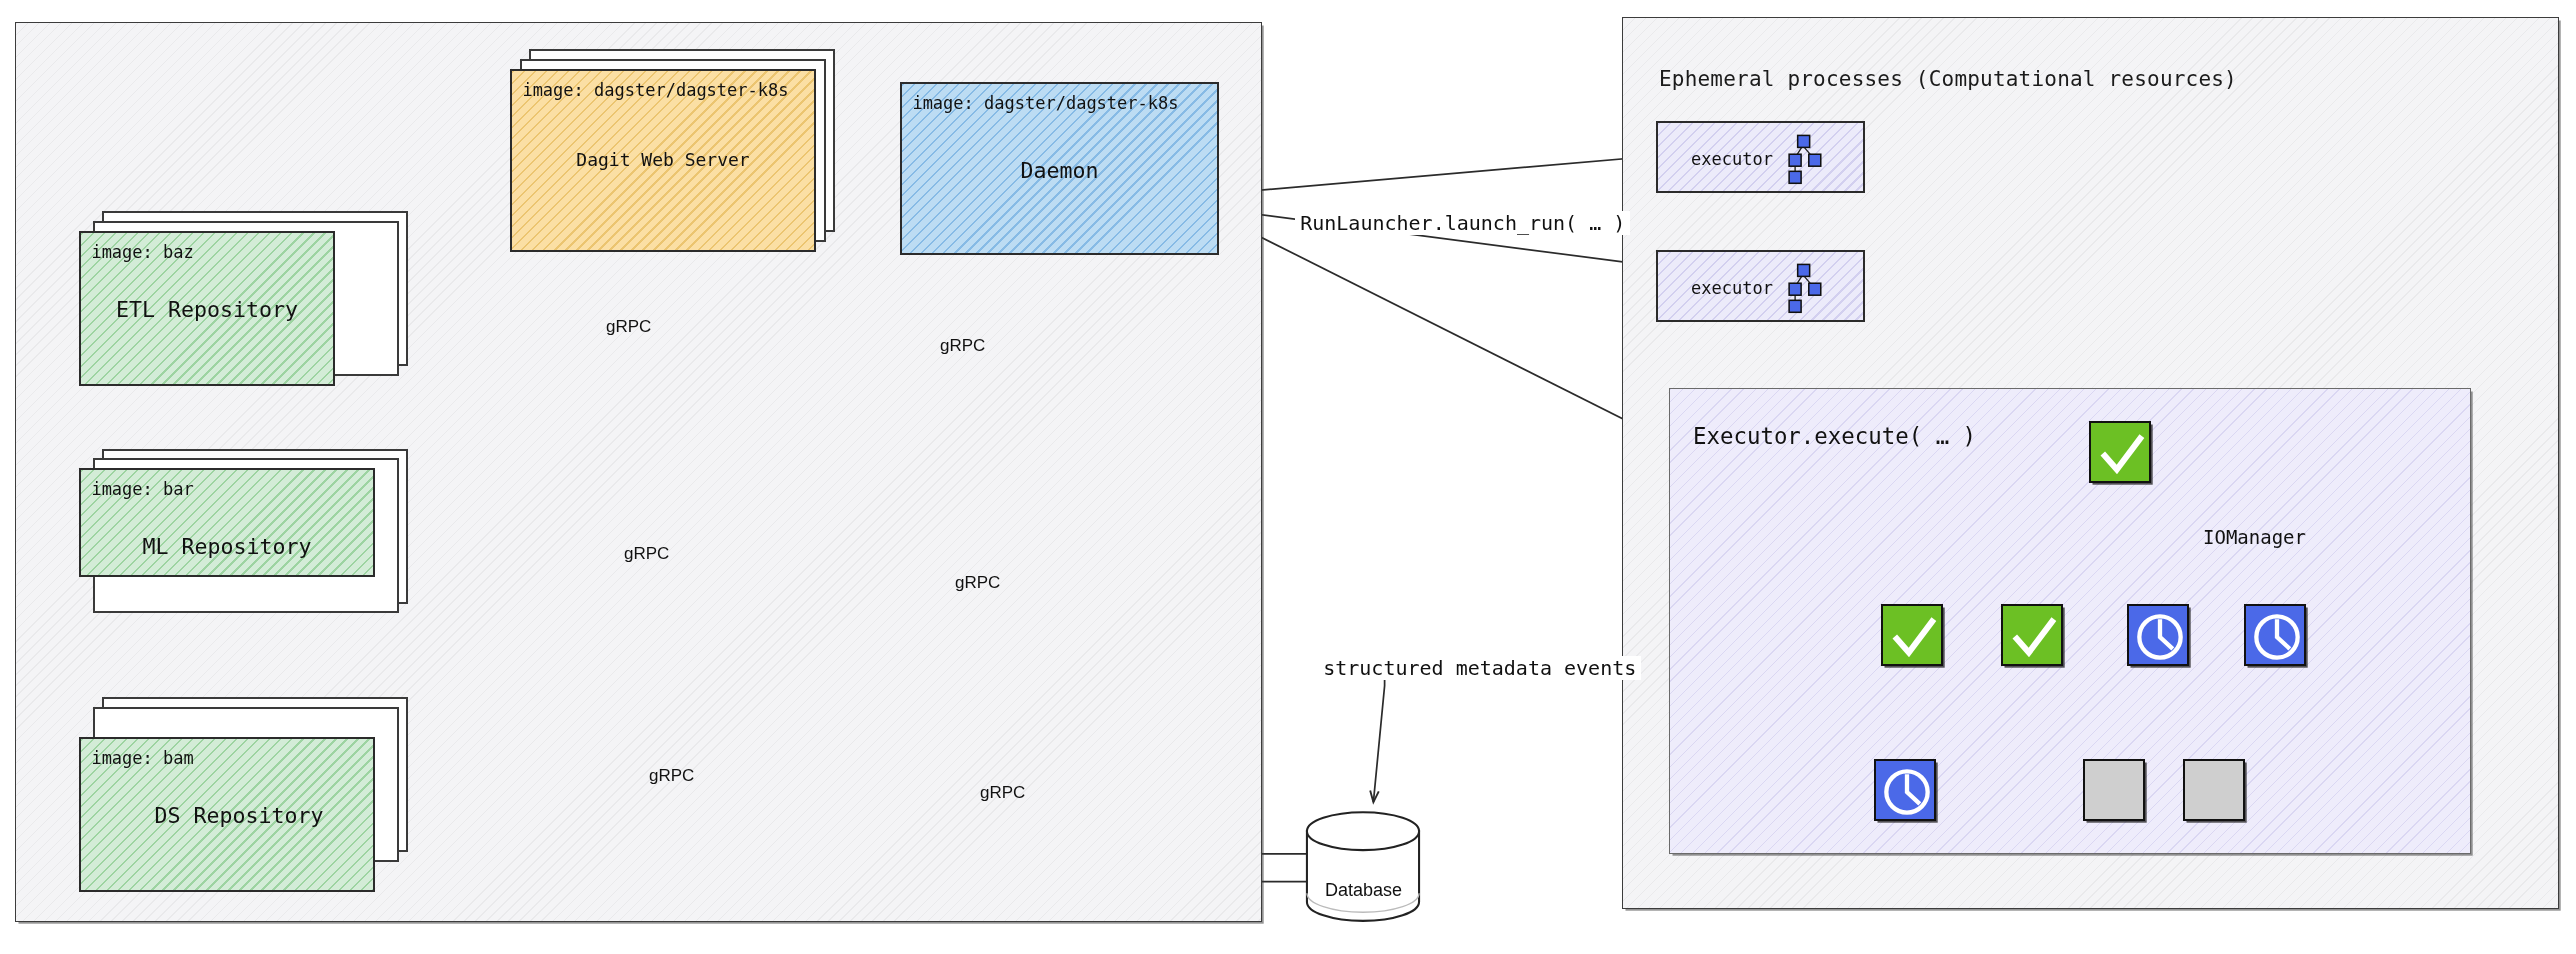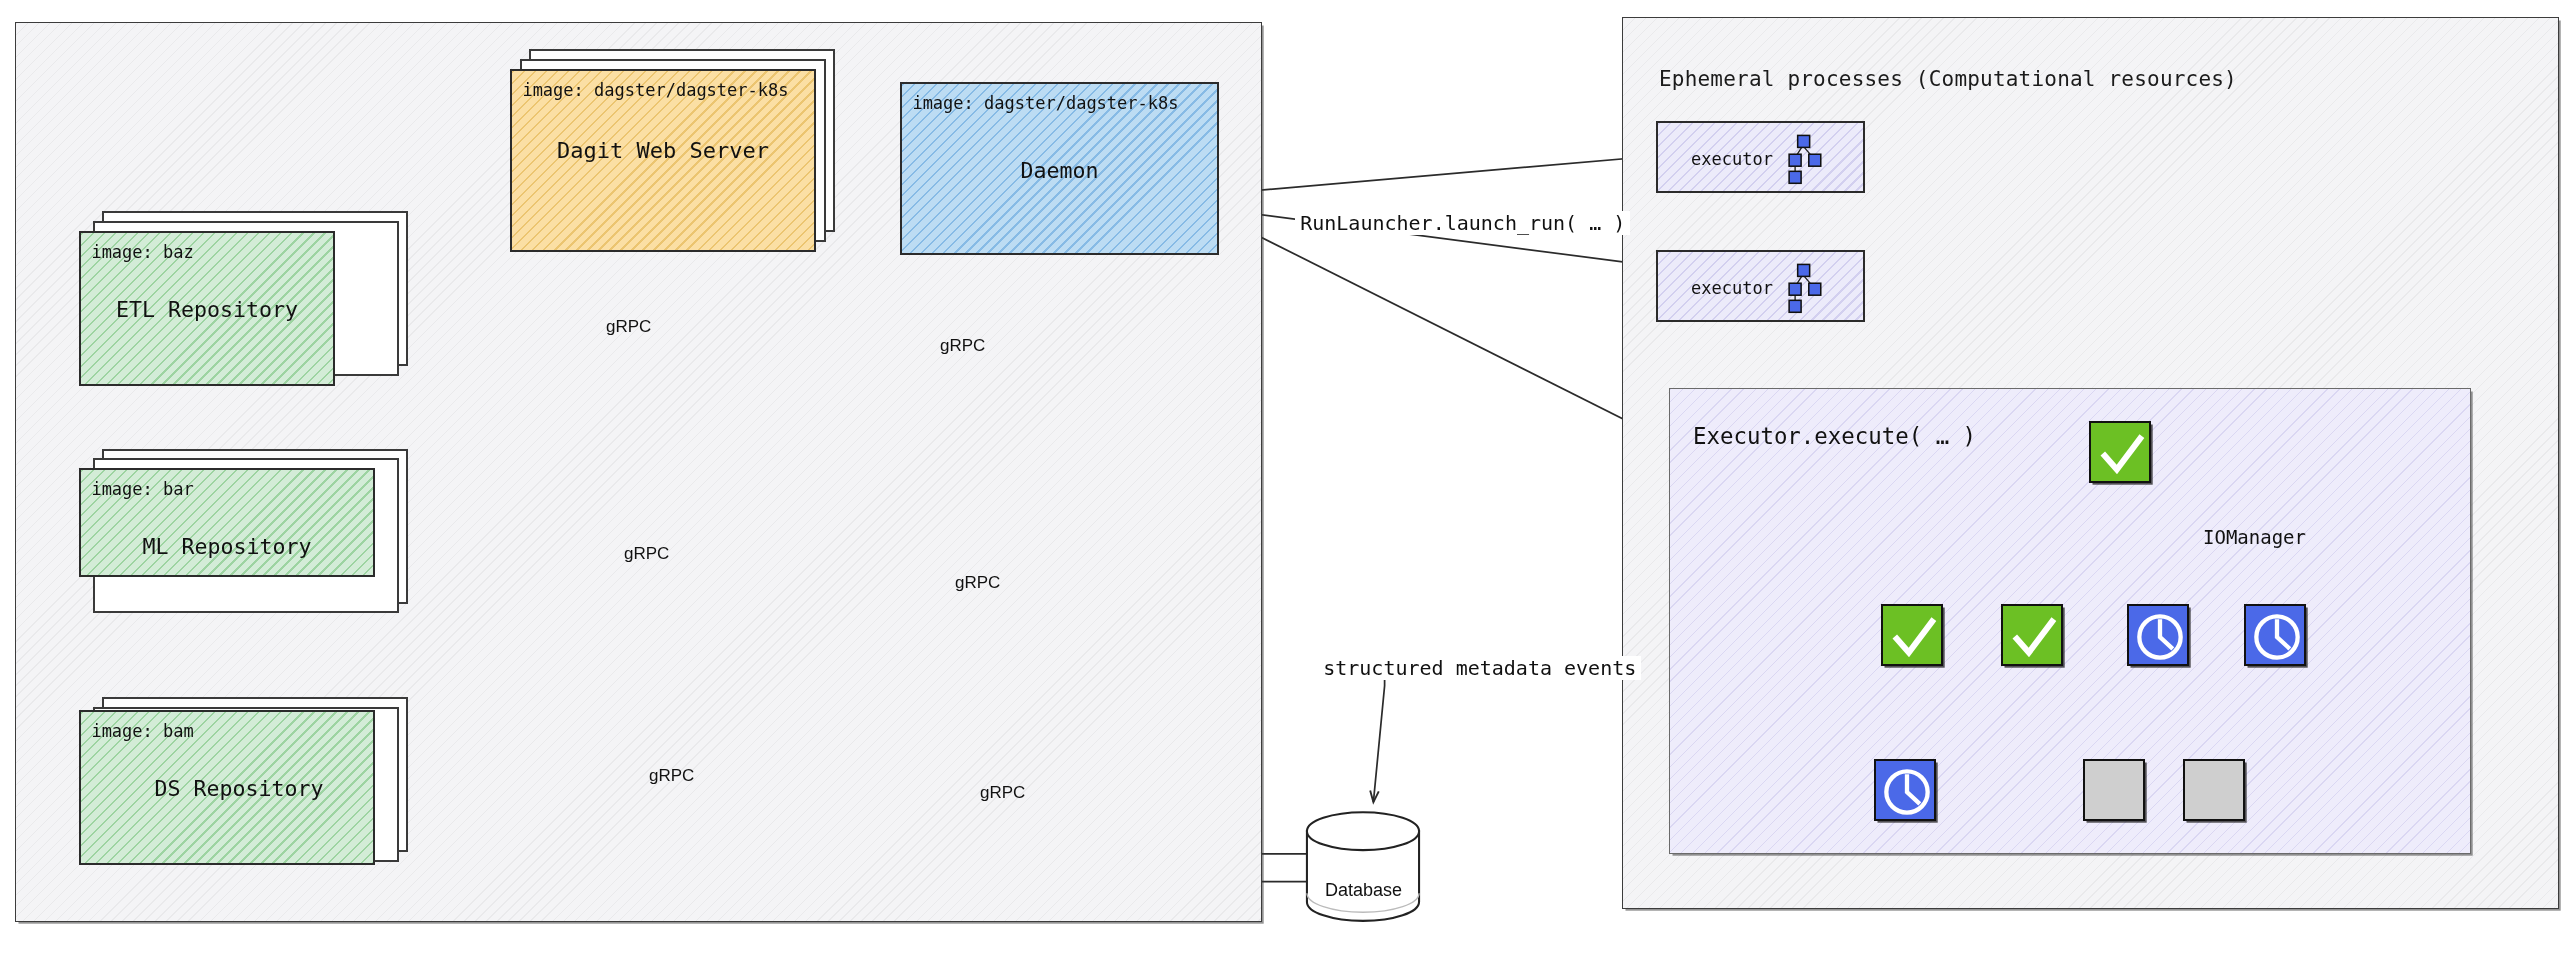--- a/index.html
+++ b/index.html
@@ -143,21 +143,21 @@
   </svg>
 
   <div class="boxlayer">
 
     <div class="panel" style="left:14.7px;top:21.6px;width:1247px;height:900px;"></div>
 
     <div class="stackshadow" style="left:529px;top:49px;width:306px;height:183px;"></div>
     <div class="stackshadow" style="left:520px;top:59px;width:306px;height:183px;"></div>
     <div class="nodebox fill-orange" style="left:510px;top:69px;width:306px;height:183px;">
       <div class="img-label" style="font-size:17px;">image: dagster/dagster-k8s</div>
-      <div class="node-title" style="top:67px;font-size:22px;">Dagit Web Server</div>
+      <div class="node-title" style="top:78px;font-size:18px;">Dagit Web Server</div>
     </div>
 
     <div class="nodebox fill-blue" style="left:900px;top:82px;width:319px;height:173px;">
       <div class="img-label" style="font-size:17px;">image: dagster/dagster-k8s</div>
       <div class="node-title" style="top:74px;font-size:21.6px;">Daemon</div>
     </div>
 
     <div class="stackshadow" style="left:102px;top:211px;width:306px;height:155px;"></div>
     <div class="stackshadow" style="left:93px;top:221px;width:306px;height:155px;"></div>
     <div class="nodebox fill-green" style="left:79px;top:231px;width:256px;height:155px;">
@@ -167,21 +167,21 @@
 
     <div class="stackshadow" style="left:102px;top:449px;width:306px;height:155px;"></div>
     <div class="stackshadow" style="left:93px;top:458px;width:306px;height:155px;"></div>
     <div class="nodebox fill-green" style="left:79px;top:468px;width:296px;height:109px;">
       <div class="img-label" style="font-size:17px;">image: bar</div>
       <div class="node-title" style="top:64px;font-size:21.6px;">ML Repository</div>
     </div>
 
     <div class="stackshadow" style="left:102px;top:697px;width:306px;height:155px;"></div>
     <div class="stackshadow" style="left:93px;top:707px;width:306px;height:155px;"></div>
-    <div class="nodebox fill-green" style="left:79px;top:710px;width:296px;height:155px;">
+    <div class="nodebox fill-green" style="left:79px;top:737px;width:296px;height:155px;">
       <div class="img-label" style="font-size:17px;">image: bam</div>
       <div class="node-title" style="top:64px;font-size:21.6px;padding-left:24px;">DS Repository</div>
     </div>
 
     <div class="grpc-label" style="left:606px;top:317px;font-size:17px;">gRPC</div>
     <div class="grpc-label" style="left:940px;top:336px;font-size:17px;">gRPC</div>
     <div class="grpc-label" style="left:624px;top:544px;font-size:17px;">gRPC</div>
     <div class="grpc-label" style="left:955px;top:573px;font-size:17px;">gRPC</div>
     <div class="grpc-label" style="left:649px;top:766px;font-size:17px;">gRPC</div>
     <div class="grpc-label" style="left:980px;top:783px;font-size:17px;">gRPC</div>

